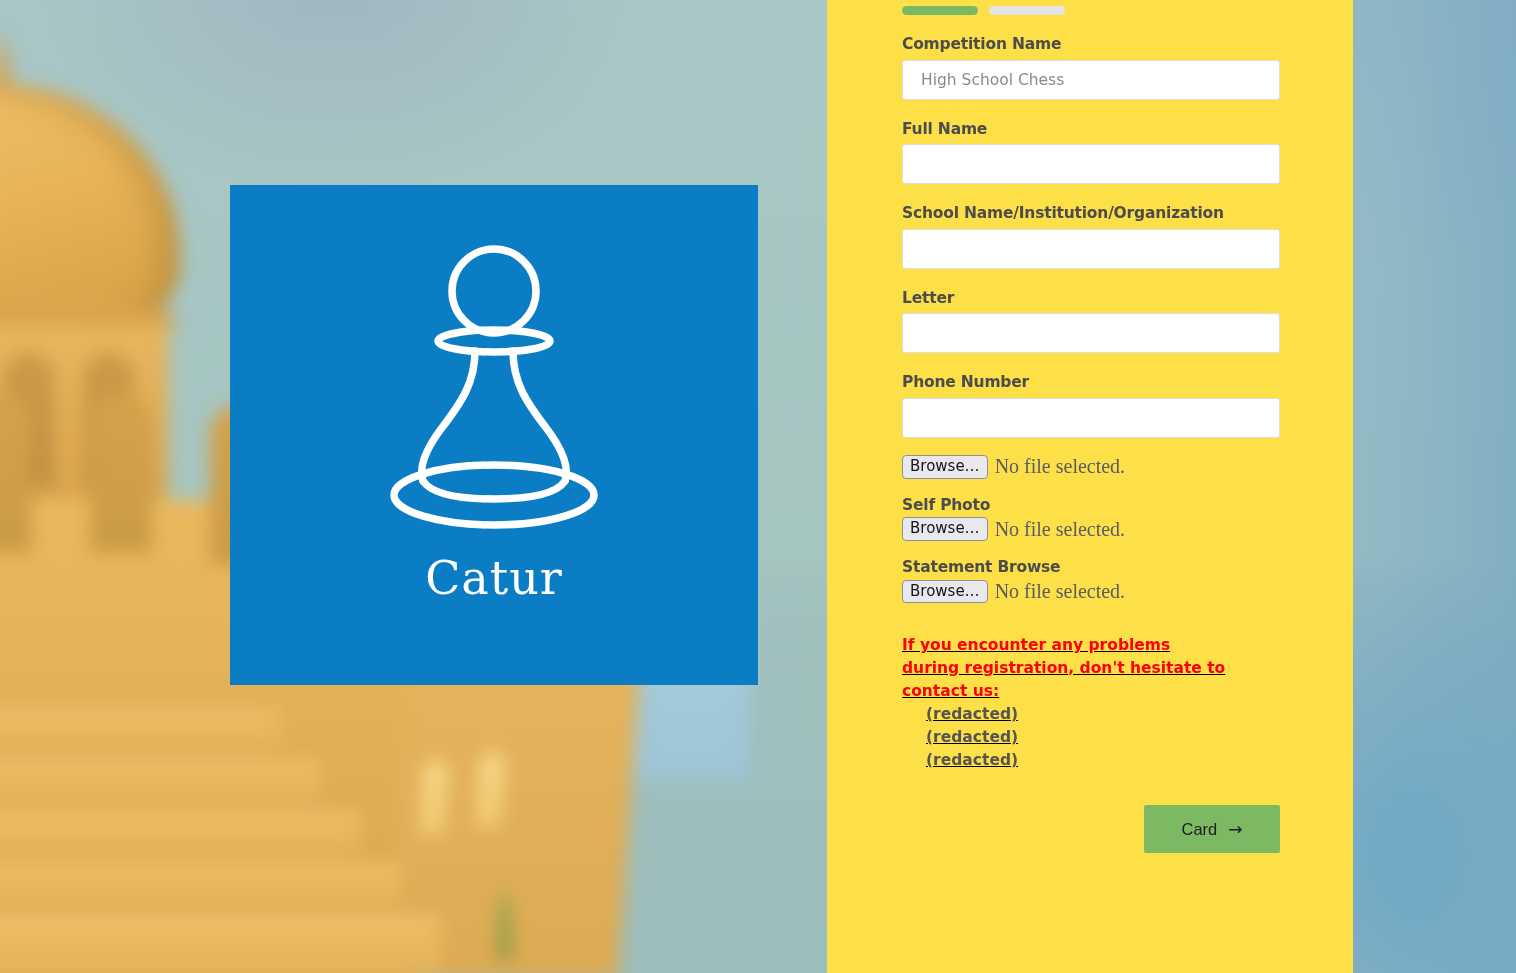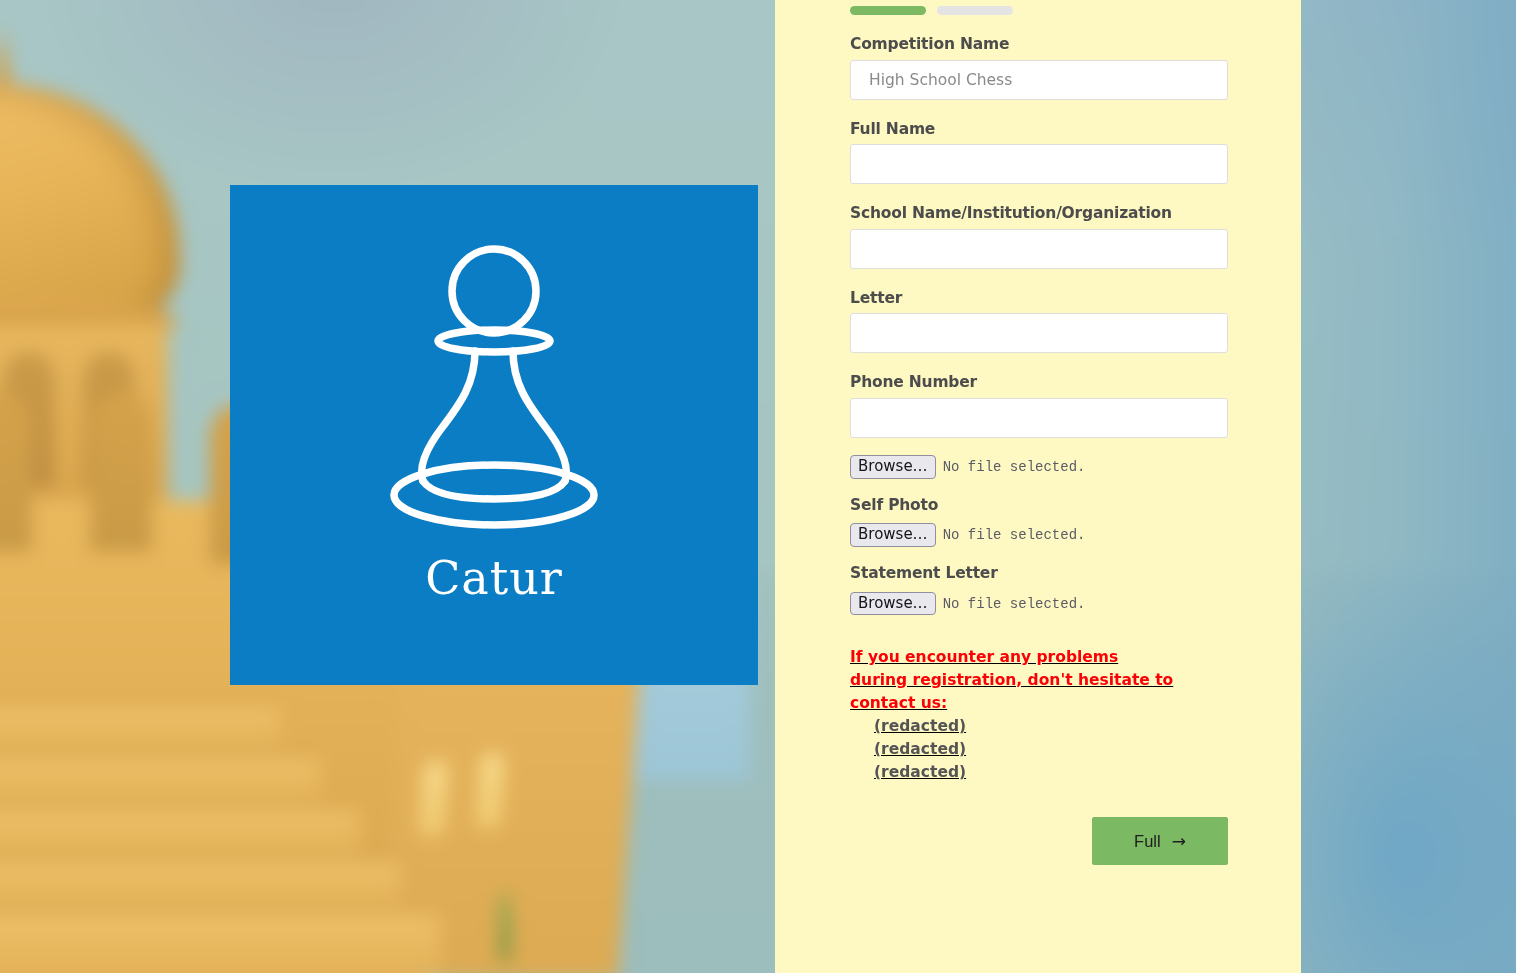--- a/index.html
+++ b/index.html
@@ -171,23 +171,23 @@
     color: #ffffff;
     font-family: "DejaVu Serif", "Liberation Serif", serif;
     font-size: 46px;
     letter-spacing: 1px;
     line-height: 1;
   }
 
   
   .form-panel {
     position: absolute;
-    left: 775px; top: 0;
+    left: 827px; top: 0;
     width: 526px; height: 973px;
-    background: #fef9c3;
+    background: #fde047;
     overflow: hidden;
   }
   .form-inner {
     position: absolute;
     left: 75px; top: 0;
     width: 378px;
   }
 
   
   .progress {
@@ -226,40 +226,40 @@
     padding: 0 18px;
     font-family: "DejaVu Sans", sans-serif;
     font-size: 15.5px;
     color: #6e6e6e;
     outline: none;
   }
   .text-input::placeholder { color: #8a8a8a; opacity: 1; }
 
   
   .file-row {
-    margin-top: 9px;
+    margin-top: 3px;
     display: flex;
     align-items: center;
     gap: 7px;
     font-family: "DejaVu Sans", sans-serif;
   }
   .browse-btn {
     font-family: "DejaVu Sans", sans-serif;
     font-size: 15px;
     color: #15141a;
     background: #e9e8ec;
     border: 1px solid #8f8f9d;
     border-radius: 4px;
     padding: 1px 7px 2px 7px;
     line-height: 1.25;
     cursor: pointer;
   }
   .file-status {
-    font-family: Liberation Mono, monospace;
-    font-size: 14px;
+    font-family: Liberation Serif, serif;
+    font-size: 20px;
     color: #5b5b66;
   }
   .file-field { margin-top: 17px; }
   .file-field .field-label { margin-bottom: 3px; }
 
   
   .contact-block { margin-top: 31px; text-decoration: underline; }
   .contact-head {
     font-family: "DejaVu Sans", sans-serif;
     font-weight: bold;
@@ -413,37 +413,37 @@
 
       <div class="file-field">
         <div class="field-label">Self Photo</div>
         <div class="file-row">
           <button class="browse-btn">Browse…</button>
           <span class="file-status">No file selected.</span>
         </div>
       </div>
 
       <div class="file-field">
-        <div class="field-label">Statement Letter</div>
+        <div class="field-label">Statement Browse</div>
         <div class="file-row">
           <button class="browse-btn">Browse…</button>
           <span class="file-status">No file selected.</span>
         </div>
       </div>
 
       <div class="contact-block">
         <div class="contact-head">If you encounter any problems during registration, don't hesitate to contact us:</div>
         <div class="contact-line">(redacted)</div>
         <div class="contact-line">(redacted)</div>
         <div class="contact-line">(redacted)</div>
       </div>
 
       <div class="next-row">
         <button class="next-btn">
-          <span class="next-label">Full</span>
+          <span class="next-label">Card</span>
           <span class="next-arrow">→</span>
         </button>
       </div>
 
     </div>
   </div>
 
 </div>
 
 </body></html>

